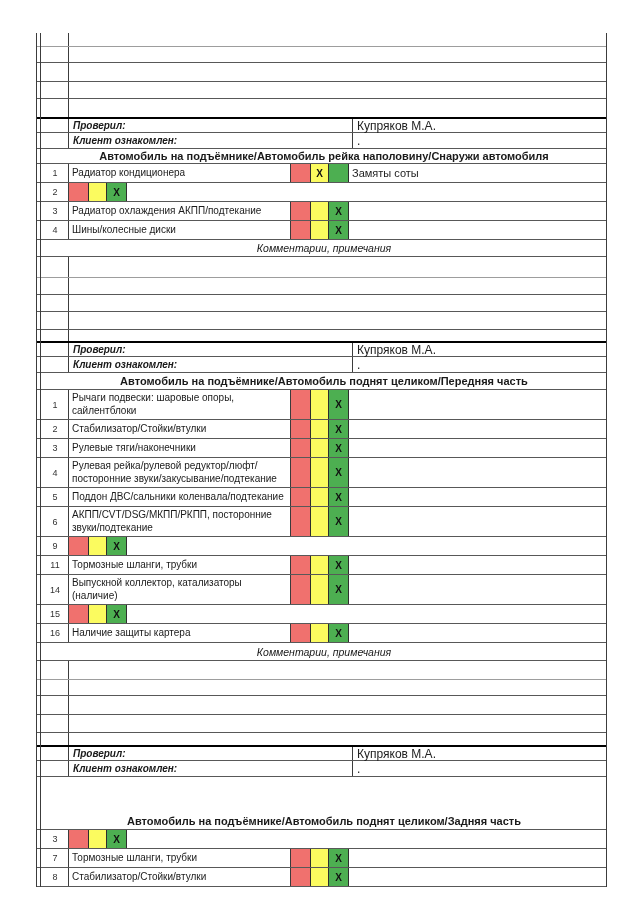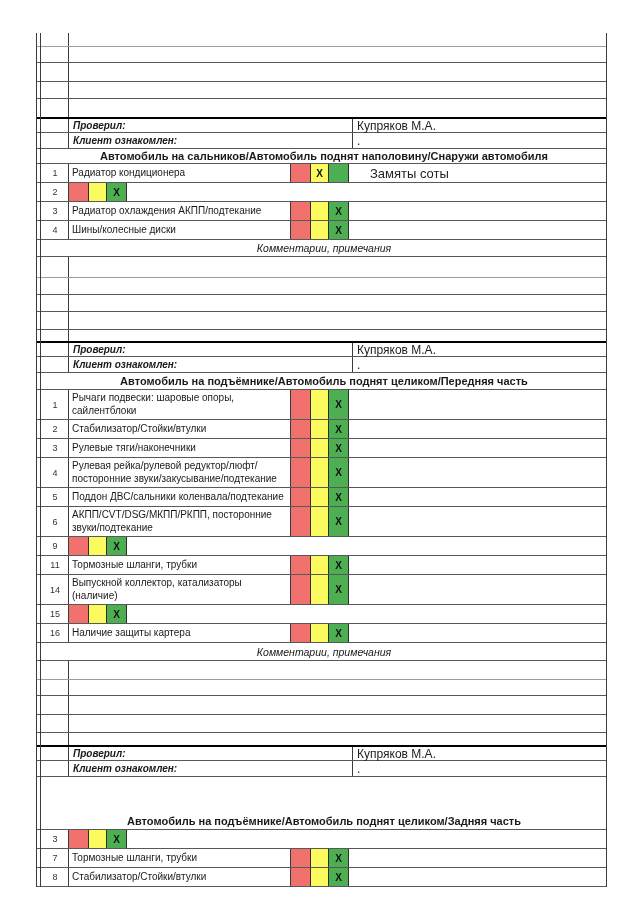--- a/index.html
+++ b/index.html
@@ -26,22 +26,22 @@
   .num { width:27px; border-right:1px solid #3c3c3c; font-size:9px; color:#333;
          display:flex; align-items:center; justify-content:center; }
   .desc { width:222px; border-right:1px solid #3c3c3c; font-size:10px;
           line-height:12.5px; padding:2px 4px 2px 3px; display:flex;
           align-items:center; overflow-wrap:break-word; }
   .cell-red    { width:20px; background:var(--status-red);    border-right:1px solid #2e2e2e; }
   .cell-yellow { width:18px; background:var(--status-yellow); border-right:1px solid #2e2e2e; }
   .cell-green  { width:20px; background:var(--status-green);  border-right:1px solid #2e2e2e; }
   .cell-red, .cell-yellow, .cell-green { display:flex; align-items:center; justify-content:center; }
   .mark { font-weight:bold; font-size:10px; color:var(--mark-color); }
-  .note { flex:1 1 auto; font-size:13px; color:#222; display:flex; align-items:center;
-          padding-left:21px; min-width:0; }
+  .note { flex:1 1 auto; font-size:11px; color:#222; display:flex; align-items:center;
+          padding-left:3px; min-width:0; }
   .rest { flex:1 1 auto; }
   .lblcell { width:284px; border-right:1px solid #3c3c3c; display:flex; align-items:center;
              padding-left:4px; font-weight:bold; font-style:italic; font-size:10px; }
   .valcell { flex:1 1 auto; display:flex; align-items:center; padding-left:4px;
              font-size:12px; color:#222; }
   .headcell { flex:1 1 auto; display:flex; align-items:center; justify-content:center;
               font-weight:bold; font-size:11px; text-align:center; }
   .comcell  { flex:1 1 auto; display:flex; align-items:center; justify-content:center;
               font-weight:normal; font-style:italic; font-size:10.5px; text-align:center; }
   .row-item { min-height:19px; }
@@ -75,21 +75,21 @@
       <div class="c num"></div>
       <div class="c lblcell">Проверил:</div>
       <div class="c valcell">Купряков М.А.</div>
     </div>
     <div class="row row-sign">
       <div class="c num"></div>
       <div class="c lblcell">Клиент ознакомлен:</div>
       <div class="c valcell">.</div>
     </div>
     <div class="row" style="height: 15px;">
-      <div class="c headcell">Автомобиль на сальников/Автомобиль поднят наполовину/Снаружи автомобиля</div>
+      <div class="c headcell">Автомобиль на подъёмнике/Автомобиль рейка наполовину/Снаружи автомобиля</div>
     </div>
     <div class="row row-item">
       <div class="c num">1</div>
       <div class="c desc">Радиатор кондиционера</div>
       <div class="c cell-red"></div>
       <div class="c cell-yellow">
         <div class="mark">X</div>
       </div>
       <div class="c cell-green"></div>
       <div class="c note">Замяты соты</div>

